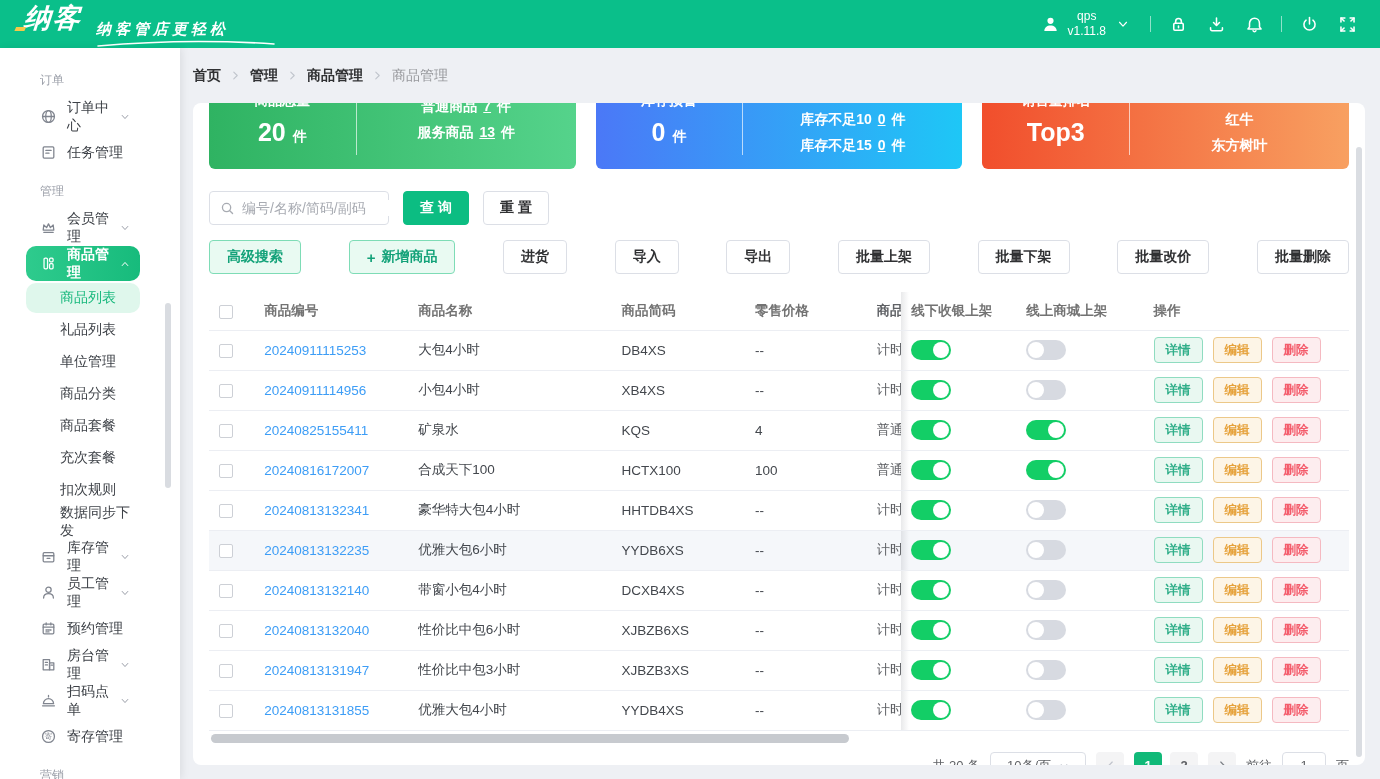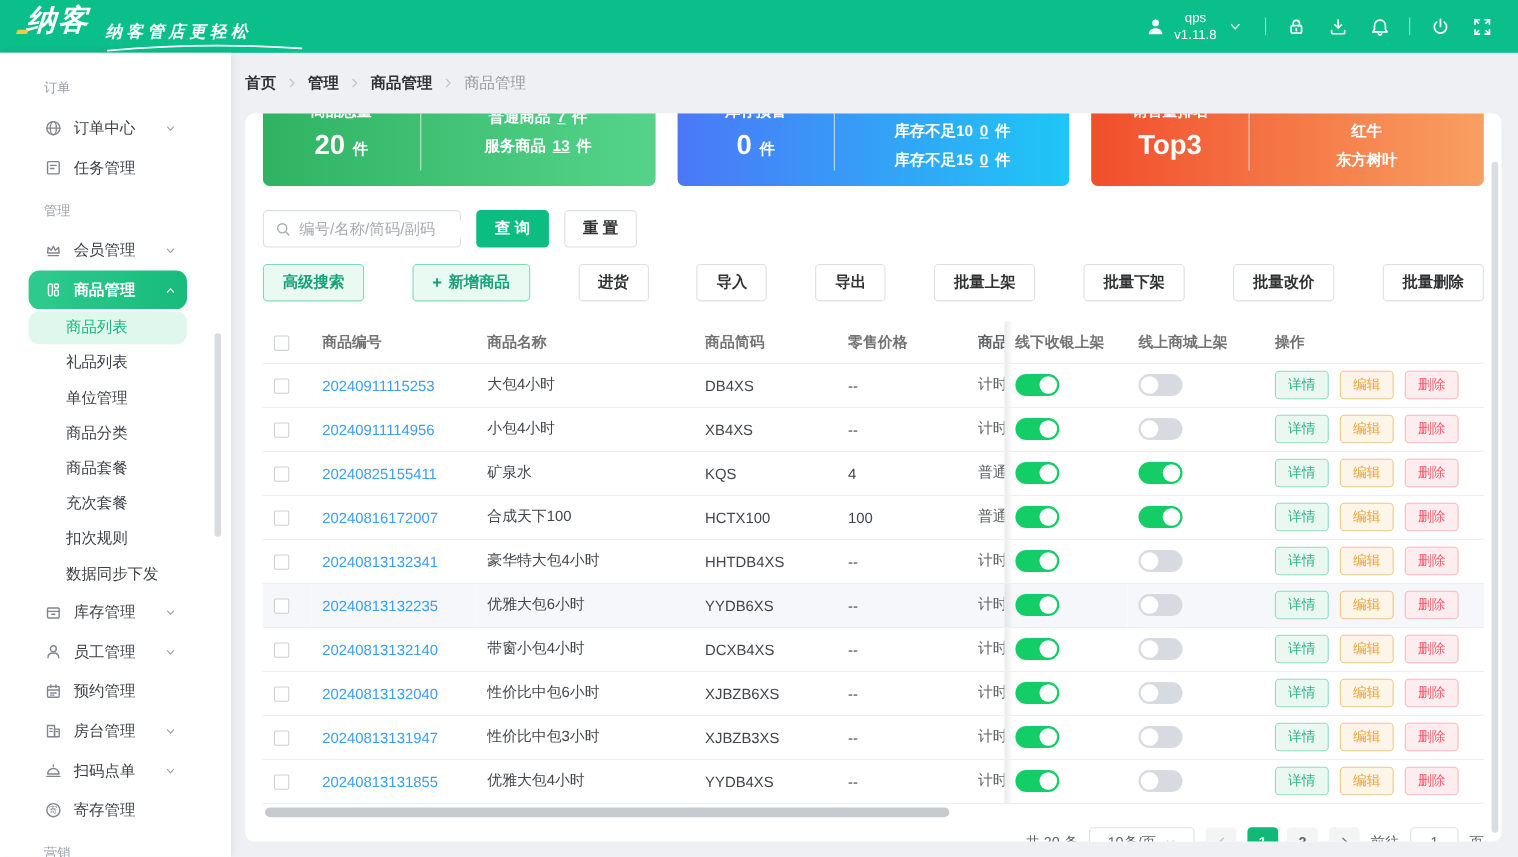--- a/index.html
+++ b/index.html
@@ -18,21 +18,21 @@
   .tb-user { display:flex; align-items:center; gap:6px; }
   .tb-user-txt { font-size:12px; line-height:1.25; text-align:center; }
   .tb-divider { width:1px; height:16px; background:rgba(255,255,255,0.55); }
   .tb-icon { display:inline-flex; width:22px; height:22px; align-items:center; justify-content:center; cursor:pointer; }
   .tb-icon svg { width:19px; height:19px; stroke:#fff; fill:none; stroke-width:1.3; stroke-linecap:round; stroke-linejoin:round; }
   .tb-icon.small svg { width:14px; height:14px; }
   .tb-icon.filled svg { fill:#fff; stroke:none; }
 
   
   .layout { display:flex; height:731px; }
-  .sidebar { width:210px; background:#fff; box-shadow:2px 0 8px rgba(0,0,0,0.08); position:relative; padding:12px 0 0 0; overflow:hidden; flex:none; }
+  .sidebar { width:180px; background:#fff; box-shadow:2px 0 8px rgba(0,0,0,0.08); position:relative; padding:12px 0 0 0; overflow:hidden; flex:none; }
   .content { flex:1; min-width:0; display:flex; flex-direction:column; }
 
   
   .sb-section { font-size:12px; color:#9a9ea8; padding:12px 0 10px 40px; }
   .sb-item { height:35px; display:flex; align-items:center; margin:0 40px 1px 26px; padding:0 10px 0 14px; border-radius:10px; cursor:pointer; color:#3d4147; font-size:14px; }
   .sb-item .icon { width:17px; height:17px; margin-right:10px; color:#80858f; display:inline-flex; }
   .sb-item .icon svg { width:17px; height:17px; stroke:currentColor; fill:none; stroke-width:1.2; stroke-linecap:round; stroke-linejoin:round; }
   .sb-label { flex:1; }
   .sb-chev { width:10px; height:10px; color:#9a9ea8; display:inline-flex; }
   .sb-chev svg { width:10px; height:10px; stroke:currentColor; fill:none; stroke-width:1.6; stroke-linecap:round; stroke-linejoin:round; }
@@ -91,21 +91,21 @@
   .col-off { width:112px; } .col-on { width:124px; } .col-act { width:200px; }
   td.code a { color:#3d9df6; text-decoration:none; cursor:pointer; }
   .cb { width:14px; height:14px; border:1px solid #cdd0d6; border-radius:2px; display:inline-block; background:#fff; cursor:pointer; vertical-align:middle; }
   tr.hover td { background:#f5f7fa; }
   th.fixed-first, td.fixed-first { position:relative; }
   th.fixed-first::before, td.fixed-first::before { content:""; position:absolute; left:0; top:0; bottom:0; width:8px; background:linear-gradient(90deg, rgba(40,44,58,0.10), rgba(40,44,58,0)); }
   .switch { width:40px; height:20px; border-radius:10px; background:#d7dae1; display:inline-block; position:relative; cursor:pointer; vertical-align:middle; }
   .switch .knob { position:absolute; top:2px; left:2px; width:16px; height:16px; border-radius:50%; background:#fff; }
   .switch.on { background:#13ce66; }
   .switch.on .knob { left:auto; right:2px; }
-  .act-btn { display:inline-flex; align-items:center; justify-content:center; height:26px; padding:0 11px; font-size:12.5px; border-radius:4px; cursor:pointer; margin-right:10px; border:1px solid; font-weight:normal; }
+  .act-btn { display:inline-flex; align-items:center; justify-content:center; height:26px; padding:0 11px; font-size:12.5px; border-radius:4px; cursor:pointer; margin-right:10px; border:1px solid; font-weight:bold; }
   .act-detail { background:#e9f8f1; border-color:#8fdcc0; color:#2fae89; }
   .act-edit   { background:#fdf5e7; border-color:#ecc888; color:#e6a23c; }
   .act-delete { background:#fdedef; border-color:#f5b9c1; color:#f45c6c; }
 
   
   .h-track { height:9px; margin-top:3px; position:relative; }
   .h-thumb { position:absolute; left:2px; top:0; width:56%; height:9px; border-radius:5px; background:#c7cacf; cursor:pointer; }
 
   
   .pagination { margin-top:9px; display:flex; align-items:center; justify-content:flex-end; gap:10px; font-size:13px; color:#606266; }

